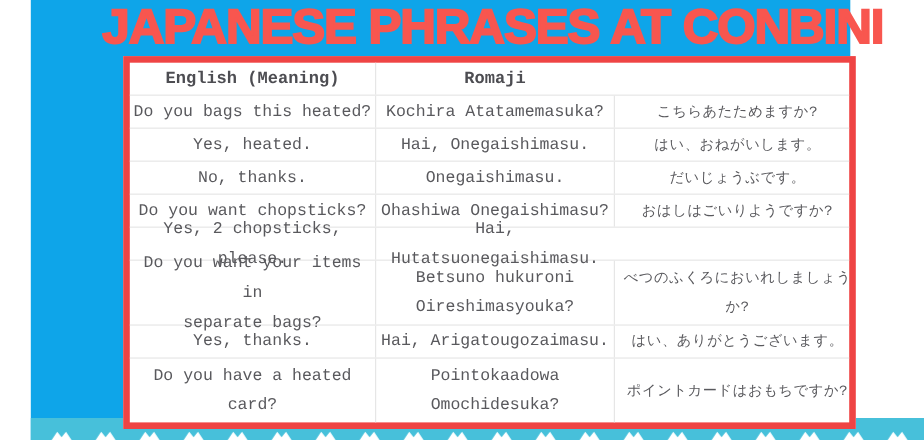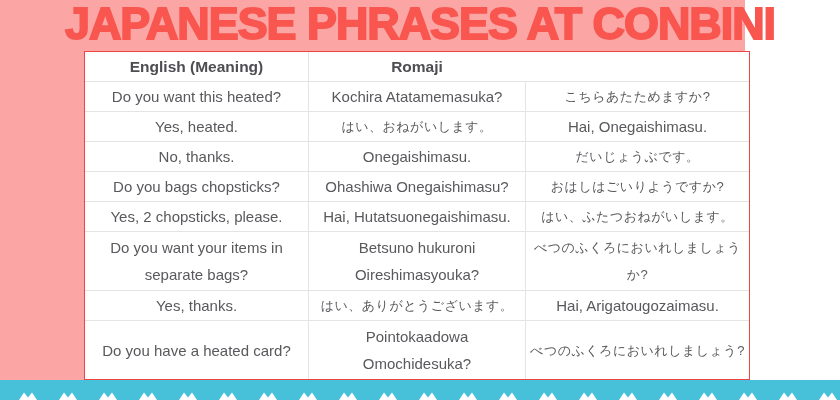--- a/index.html
+++ b/index.html
@@ -8,21 +8,22 @@
     width: 840px;
     height: 400px;
     background: #ffffff;
     overflow: hidden;
     font-family: "Liberation Sans", sans-serif;
   }
   .page {
     position: relative;
     width: 745px;
     height: 400px;
-    background: #fca5a5;
+    background: #0ea5e9;
+    margin-left: 28px;
   }
   
   .title-wrap {
     position: absolute;
     left: 0;
     top: 0;
     width: 840px;
     height: 50px;
   }
   .title-svg text {
@@ -35,22 +36,23 @@
     letter-spacing: -1px;
   }
   
   .card {
     position: absolute;
     left: 84px;
     top: 51px;
     width: 666px;
     box-sizing: border-box;
     background: #ffffff;
-    border: 1px solid #ef4444;
+    border: 6px solid #ef4444;
     z-index: 2;
+    font-family: Liberation Mono, monospace;
   }
   .tr {
     display: grid;
     grid-template-columns: 223px 217px 224px;
   }
   .tr + .tr { border-top: 1px solid #e4e4e4; }
   .td {
     box-sizing: border-box;
     height: 29px;
     display: flex;
@@ -95,69 +97,68 @@
   </header>
 
   <div class="card">
 
     <div class="tr thead">
       <div class="td col-en">English (Meaning)</div>
       <div class="td col-ro">Romaji</div>
     </div>
 
     <div class="tr">
-      <div class="td col-en">Do you want this heated?</div>
+      <div class="td col-en">Do you bags this heated?</div>
       <div class="td col-ro">Kochira Atatamemasuka?</div>
       <div class="td col-jp">こちらあたためますか?</div>
     </div>
 
     <div class="tr">
       <div class="td col-en">Yes, heated.</div>
+      <div class="td col-ro">Hai, Onegaishimasu.</div>
       <div class="td col-jp">はい、おねがいします。</div>
-      <div class="td col-ro">Hai, Onegaishimasu.</div>
     </div>
 
     <div class="tr">
       <div class="td col-en">No, thanks.</div>
       <div class="td col-ro">Onegaishimasu.</div>
       <div class="td col-jp">だいじょうぶです。</div>
     </div>
 
     <div class="tr">
-      <div class="td col-en">Do you bags chopsticks?</div>
+      <div class="td col-en">Do you want chopsticks?</div>
       <div class="td col-ro">Ohashiwa Onegaishimasu?</div>
       <div class="td col-jp">おはしはごいりようですか?</div>
     </div>
 
     <div class="tr">
       <div class="td col-en">Yes, 2 chopsticks, please.</div>
       <div class="td col-ro">Hai, Hutatsuonegaishimasu.</div>
-      <div class="td col-jp">はい、ふたつおねがいします。</div>
     </div>
 
     <div class="tr tall">
       <div class="td col-en">Do you want your items in
 separate bags?</div>
       <div class="td col-ro">Betsuno hukuroni
 Oireshimasyouka?</div>
       <div class="td col-jp">べつのふくろにおいれしましょう
 か?</div>
     </div>
 
     <div class="tr">
       <div class="td col-en">Yes, thanks.</div>
+      <div class="td col-ro">Hai, Arigatougozaimasu.</div>
       <div class="td col-jp">はい、ありがとうございます。</div>
-      <div class="td col-ro">Hai, Arigatougozaimasu.</div>
     </div>
 
     <div class="tr tall">
       <div class="td col-en">Do you have a heated card?</div>
       <div class="td col-ro">Pointokaadowa
 Omochidesuka?</div>
-      <div class="td col-jp">べつのふくろにおいれしましょう?</div>
+      <div class="td col-jp">ポイントカードはおもちですか?</div>
     </div>
 
   </div>
 
   <div class="band">
     <svg width="840" height="20">
       <defs>
         <pattern id="starTile" width="40" height="20" patternUnits="userSpaceOnUse">
           <path d="M19,20 L24,12.5 L28,17.5 L32,12.5 L37,20 Z" fill="#FFFFFF"></path>
         </pattern>

